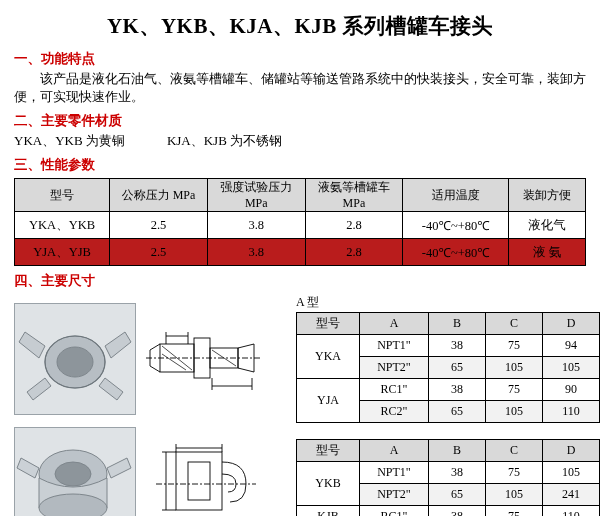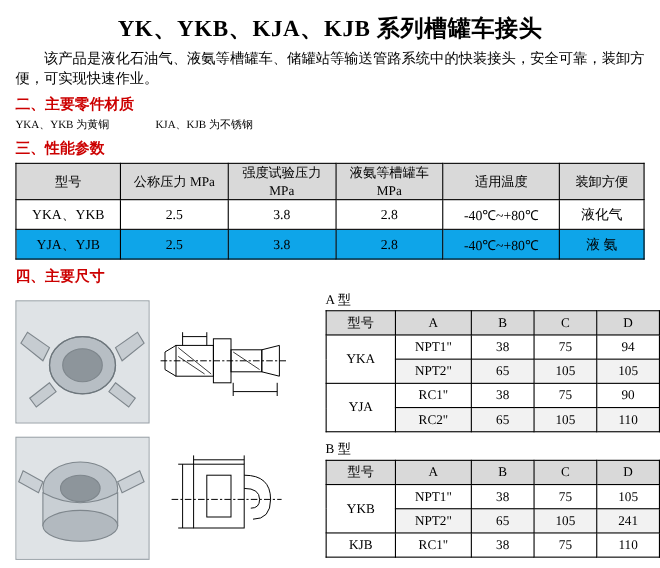--- a/index.html
+++ b/index.html
@@ -29,21 +29,21 @@
     font-size:13.5px;
     margin:6px 0 2px 14px;
   }
   .para{
     font-size:13px;
     line-height:18px;
     margin:0 14px 0 14px;
     text-indent:26px;
   }
   .subline{
-    font-size:10px;
+    font-size:13px;
     margin:1px 0 0 14px;
   }
   .subline .gap{display:inline-block;width:42px;}
 
   
   table{border-collapse:collapse;}
   .perf{
     margin:4px 0 0 14px;
     width:572px;
     font-size:12.5px;
@@ -54,21 +54,21 @@
     height:26px;
     padding:0 2px;
   }
   .perf .hdr td{background:#d9d9d9;font-size:12px;}
   .perf .c0{width:104px;}
   .perf .c1{width:112px;}
   .perf .c2{width:112px;}
   .perf .c3{width:112px;}
   .perf .c4{width:110px;}
   .perf .c5{width:88px;}
-  .perf .shade td{background:#0ea5e9;}
+  .perf .shade td{background:#b91c1c;}
   .figrow{
     display:flex;
     align-items:center;
     margin-left:14px;
     margin-top:4px;
   }
   .photo{
     width:120px;height:110px;
     background:linear-gradient(135deg,#cfd4d8 0%,#eef1f3 40%,#b9c0c6 100%);
     border:1px solid #9aa2a8;
@@ -108,20 +108,21 @@
 
   svg{display:block;}
 </style>
 </head>
 <body>
 
 <div class="page">
 
   <div class="title">YK、YKB、KJA、KJB 系列槽罐车接头</div>
 
+  <div class="sec-head">一、功能特点</div>
   <div class="para">该产品是液化石油气、液氨等槽罐车、储罐站等输送管路系统中的快装接头，安全可靠，装卸方便，可实现快速作业。</div>
 
   <div class="sec-head">二、主要零件材质</div>
   <div class="subline">
     <span>YKA、YKB 为黄铜</span><span class="gap"></span><span>KJA、KJB 为不锈钢</span>
   </div>
 
   <div class="sec-head">三、性能参数</div>
 
   <table class="perf">
@@ -270,21 +271,20 @@
           <line x1="34" y1="20" x2="80" y2="20"></line>
           <line x1="20" y1="24" x2="34" y2="24"></line>
           <line x1="20" y1="82" x2="34" y2="82"></line>
           <line x1="24" y1="24" x2="24" y2="82"></line>
           <line x1="14" y1="56" x2="114" y2="56" stroke-dasharray="6 2 2 2"></line>
         </g>
       </svg>
     </div>
 
     <div class="rightblock">
-      <div class="typelabel">B 型</div>
       <table class="dimtbl">
         <tbody>
             <tr class="hdr">
           <td class="k0">型号</td>
           <td class="k1">A</td>
           <td class="k2">B</td>
           <td class="k3">C</td>
           <td class="k4">D</td>
         </tr>
         <tr>

